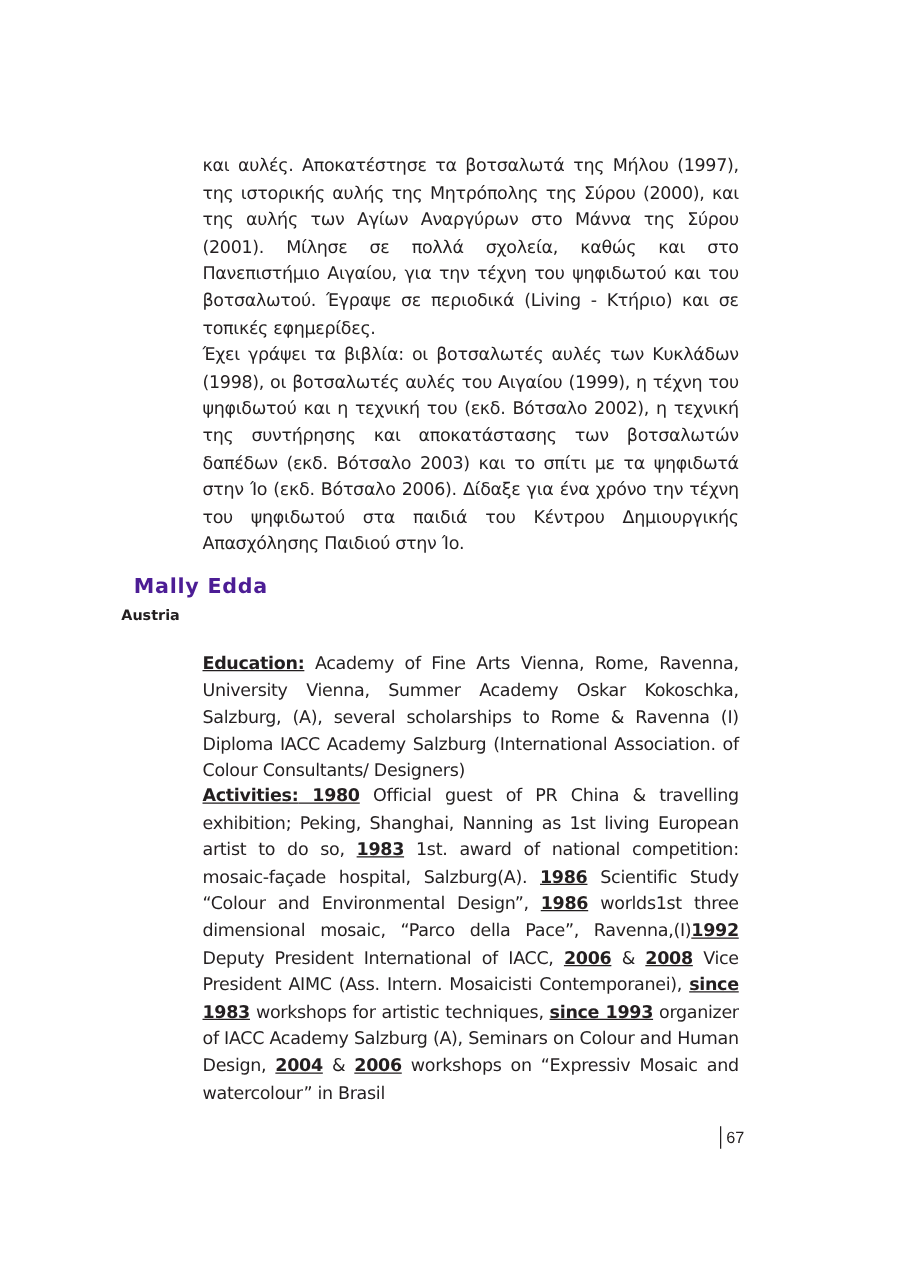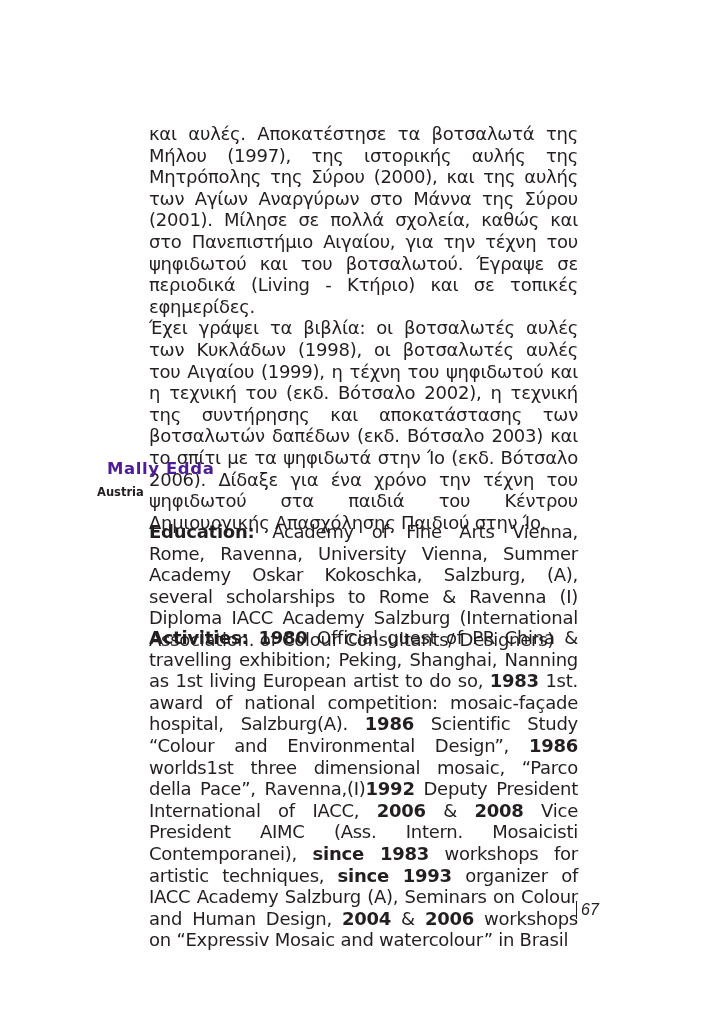--- a/index.html
+++ b/index.html
@@ -1,29 +1,29 @@
 <!DOCTYPE html>
 <html><head>
   <meta charset="utf-8">
   <style>
     html, body { margin: 0; padding: 0; background: #ffffff; }
     body { width: 726px; height: 1024px; position: relative; overflow: hidden;
            font-family: "DejaVu Sans", "Liberation Sans", sans-serif; color: #231f20; }
-    .block { position: absolute; left: 149px; width: 429px; font-size: 18px;
+    .block { position: absolute; left: 162px; width: 429px; font-size: 14px;
              line-height: 21.6px; text-align: justify; letter-spacing: -0.25px; }
     .block p { margin: 0; }
     #greek { top: 123px; }
     .heading { position: absolute; left: 107px; top: 459px; font-size: 16.5px; font-weight: bold;
                letter-spacing: 0.6px; color: #4c1d95; }
     .country { position: absolute; left: 97px; top: 485px; font-size: 11.5px; font-weight: bold; color: #231f20; }
     #edu { top: 521px; }
     #act { top: 627px; }
-    b { font-weight: bold; }
+    b { font-weight: bold; text-decoration: underline; }
     .pagenum { position: absolute; left: 576px; top: 901px; height: 18px; border-left: 1px solid #231f20;
-               padding-left: 4px; font-size: 16px; line-height: 18px; font-family: "Liberation Sans", sans-serif; font-style: italic; }
+               padding-left: 4px; font-size: 13px; line-height: 18px; font-family: "Liberation Sans", sans-serif; }
   </style>
 </head>
 <body>
 
 <div class="block" id="greek">
   <p>και αυλές. Αποκατέστησε τα βοτσαλωτά της Μήλου (1997), της ιστορικής αυλής της Μητρόπολης της Σύρου (2000), και της αυλής των Αγίων Αναργύρων στο Μάννα της Σύρου (2001). Μίλησε σε πολλά σχολεία, καθώς και στο Πανεπιστήμιο Αιγαίου, για την τέχνη του ψηφιδωτού και του βοτσαλωτού. Έγραψε σε περιοδικά (Living - Κτήριο) και σε τοπικές εφημερίδες.</p>
   <p>Έχει γράψει τα βιβλία: οι βοτσαλωτές αυλές των Κυκλάδων (1998), οι βοτσαλωτές αυλές του Αιγαίου (1999), η τέχνη του ψηφιδωτού και η τεχνική του (εκδ. Βότσαλο 2002), η τεχνική της συντήρησης και αποκατάστασης των βοτσαλωτών δαπέδων (εκδ. Βότσαλο 2003) και το σπίτι με τα ψηφιδωτά στην Ίο (εκδ. Βότσαλο 2006). Δίδαξε για ένα χρόνο την τέχνη του ψηφιδωτού στα παιδιά του Κέντρου Δημιουργικής Απασχόλησης Παιδιού στην Ίο.</p>
 </div>
 
 <div class="heading">Mally Edda</div>

